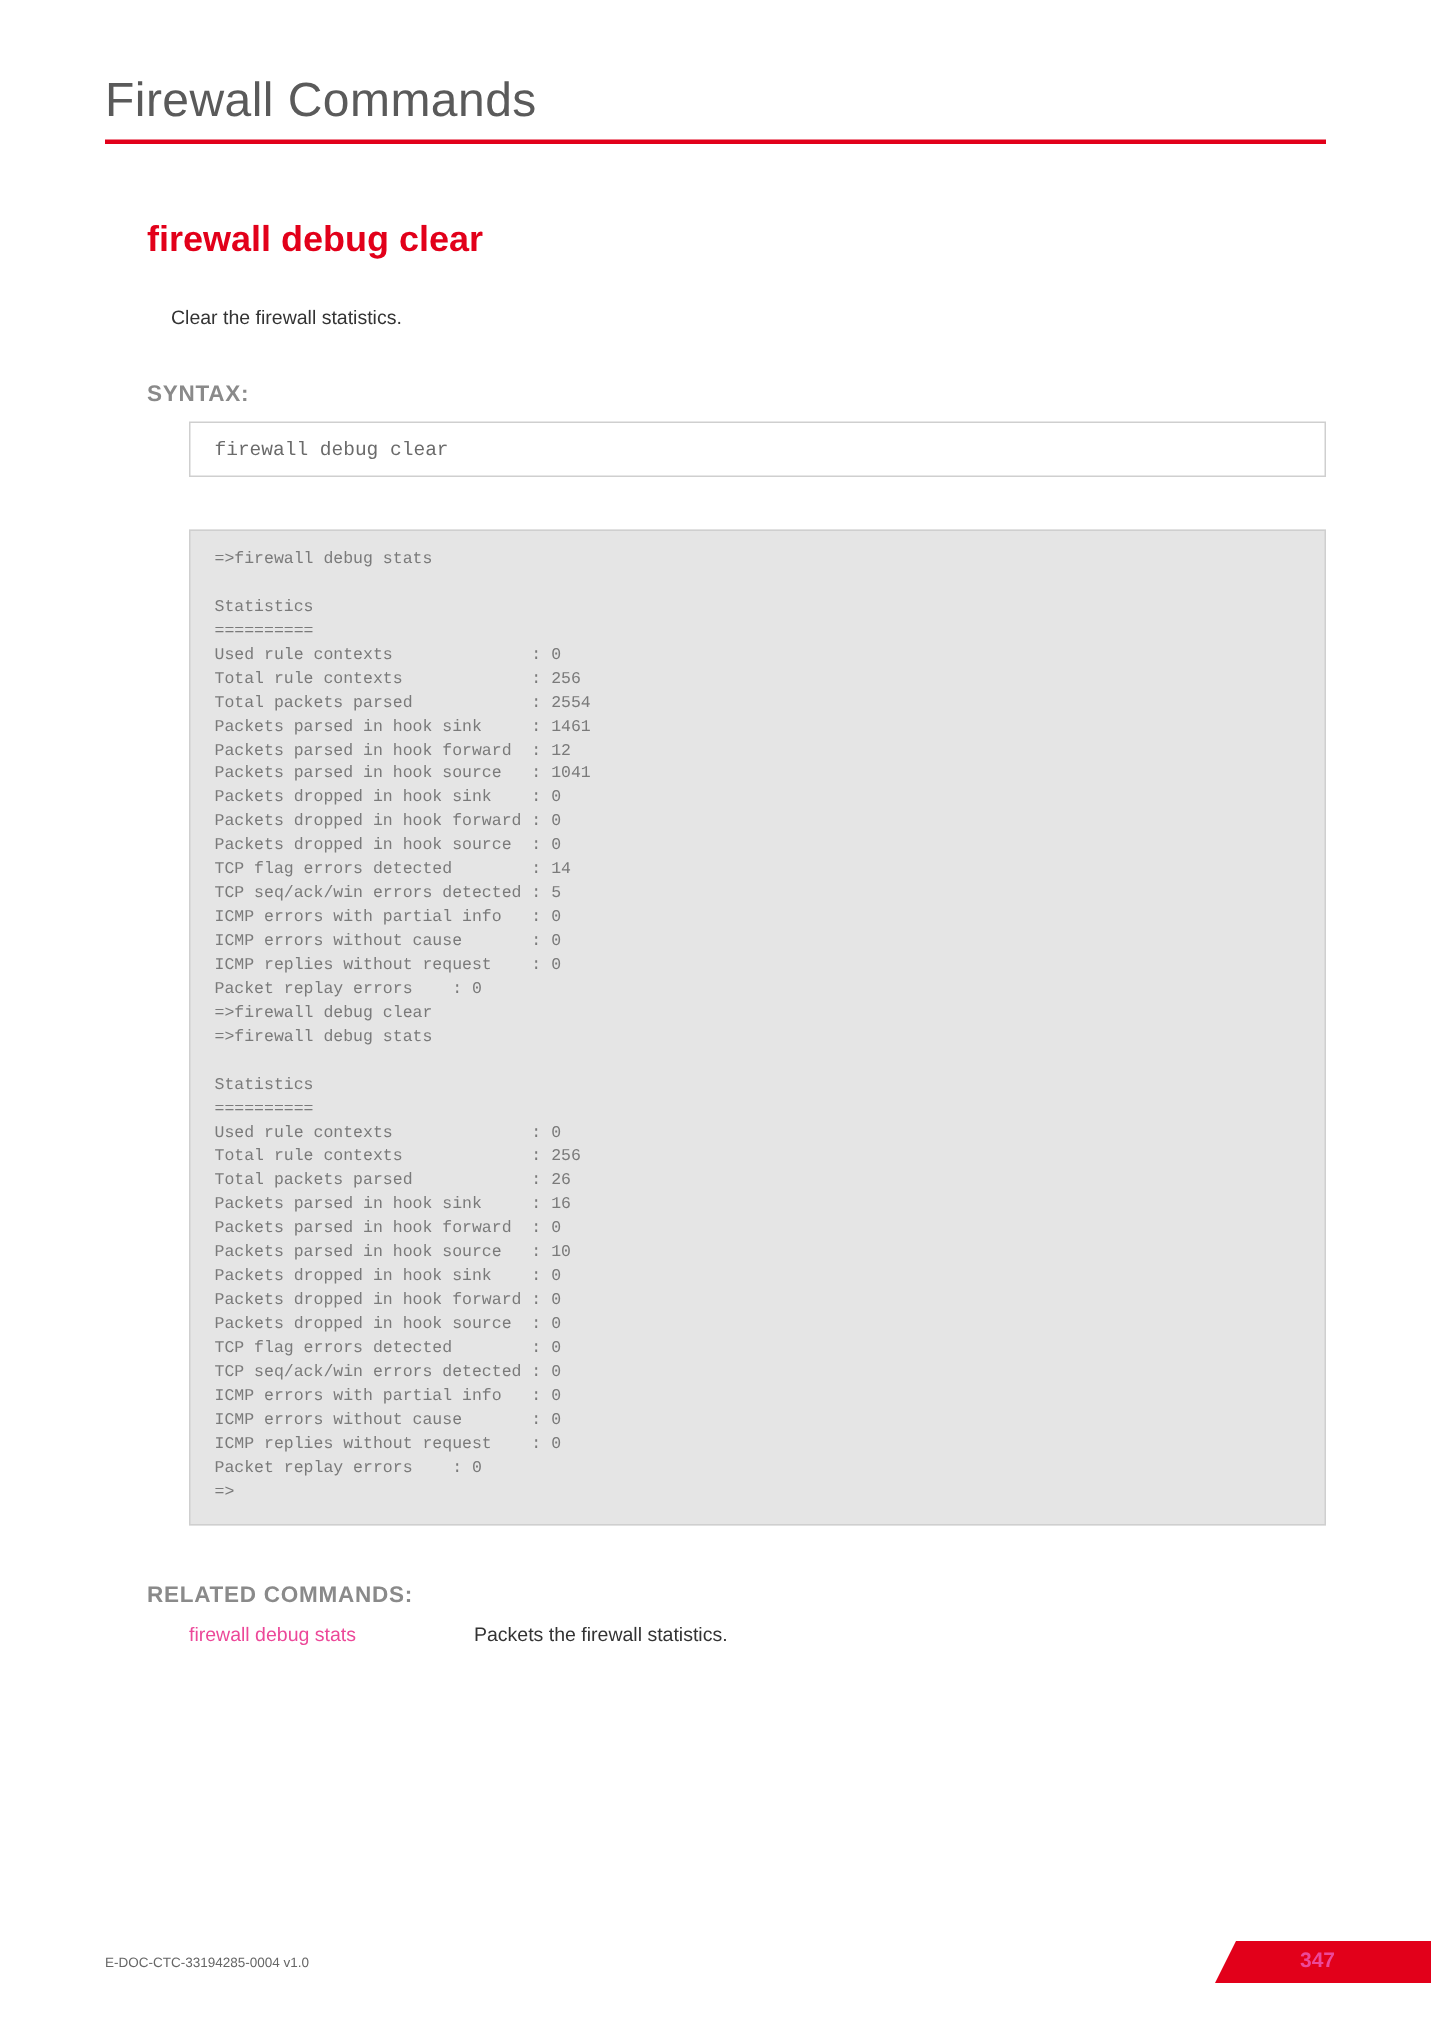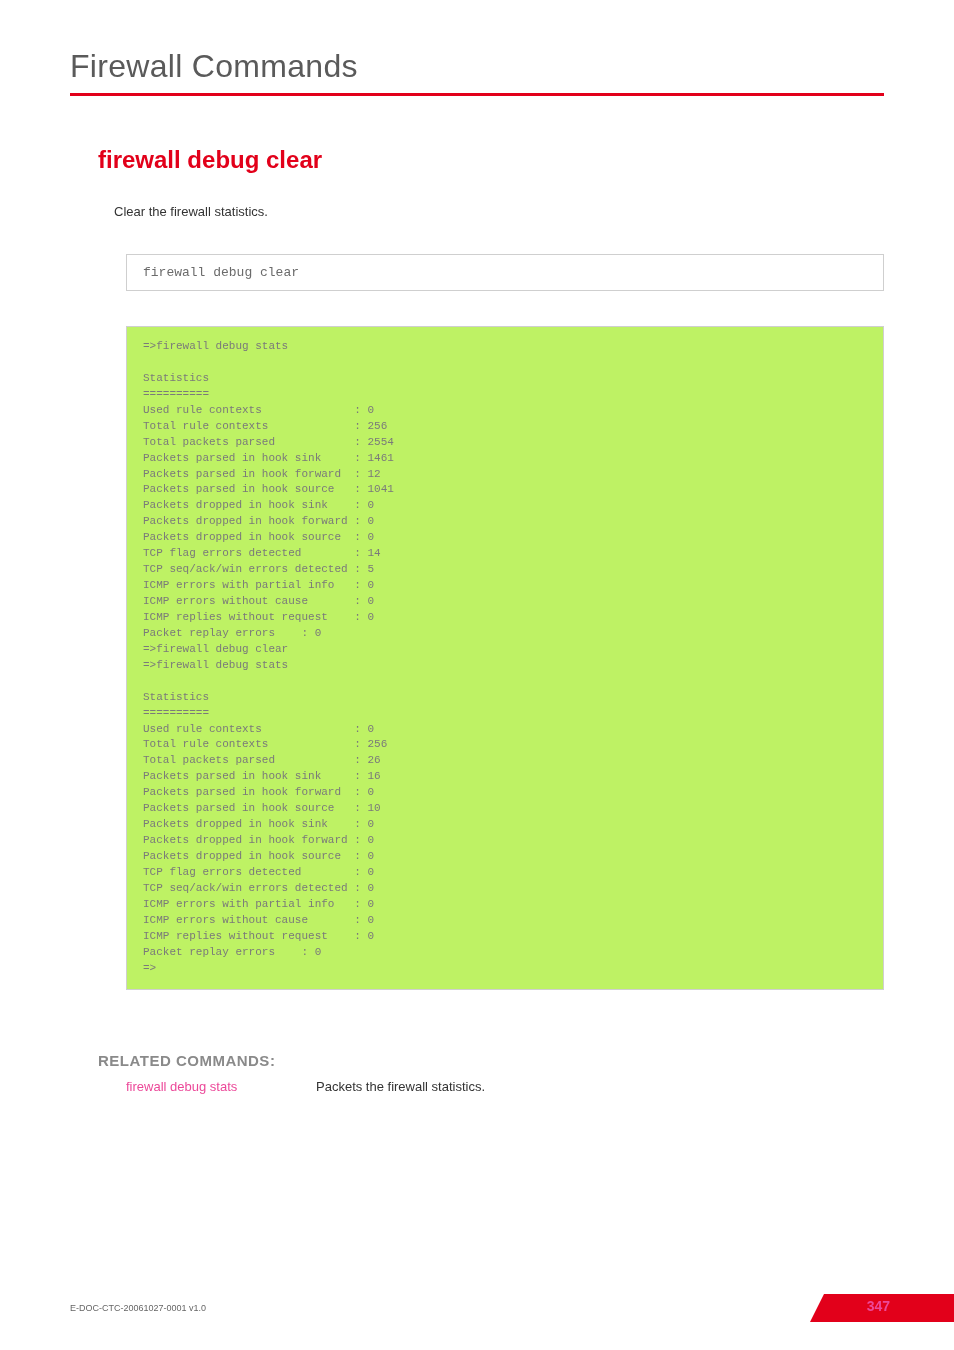--- a/index.html
+++ b/index.html
@@ -54,28 +54,28 @@
     border: 1px solid #cfcfcf;
     padding: 10px 16px;
     font-family: "Courier New", monospace;
     font-size: 13px;
     color: #6b6b6b;
     margin-bottom: 35px;
   }
   .example-box {
     margin-left: 56px;
     border: 1px solid #cfcfcf;
-    background: #bef264;
+    background: #e5e5e5;
     padding: 12px 16px;
     font-family: "Courier New", monospace;
     font-size: 11px;
     color: #7a7a7a;
     line-height: 1.45;
     white-space: pre;
-    margin-bottom: 62px;
+    margin-bottom: 38px;
   }
   .related-row {
     margin-left: 56px;
     display: flex;
     font-size: 13px;
   }
   .related-cmd {
     width: 190px;
     color: #ec4899;
   }
@@ -131,20 +131,21 @@
 <body>
 
 <div class="page">
   <div class="chapter-title">Firewall Commands</div>
   <div class="hr-accent"></div>
 
   <div class="command-title">firewall debug clear</div>
 
   <div class="description">Clear the firewall statistics.</div>
 
+  <div class="section-heading">SYNTAX:</div>
   <div class="syntax-box">firewall debug clear</div>
 
   <div class="example-box">=&gt;firewall debug stats
 
 Statistics
 ==========
 Used rule contexts              : 0
 Total rule contexts             : 256
 Total packets parsed            : 2554
 Packets parsed in hook sink     : 1461
@@ -182,18 +183,18 @@
 =&gt;</div>
 
   <div class="section-heading">RELATED COMMANDS:</div>
   <div class="related-row">
     <div class="related-cmd">firewall debug stats</div>
     <div class="related-desc">Packets the firewall statistics.</div>
   </div>
 </div>
 
 <div class="footer">
-  <div class="footer-left">E-DOC-CTC-20061027-0001 v1.0</div>
+  <div class="footer-left">E-DOC-CTC-33194285-0004 v1.0</div>
   <div class="footer-right">
     <div class="footer-tab"></div>
     <div class="page-num">347</div>
   </div>
 </div>
 
 </body></html>

